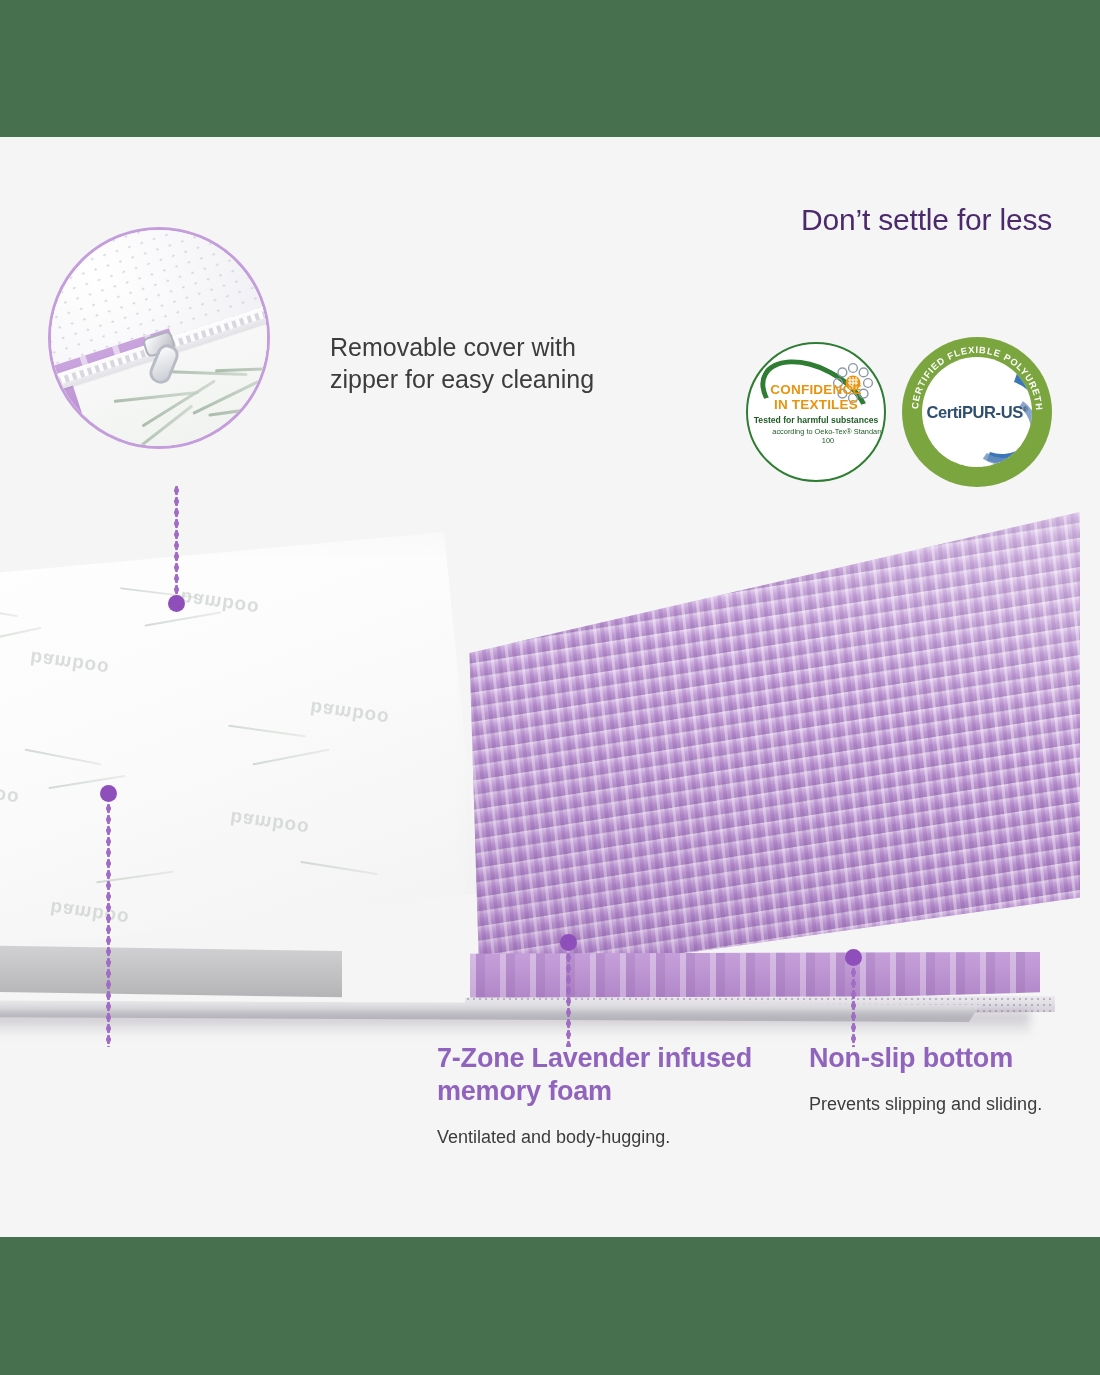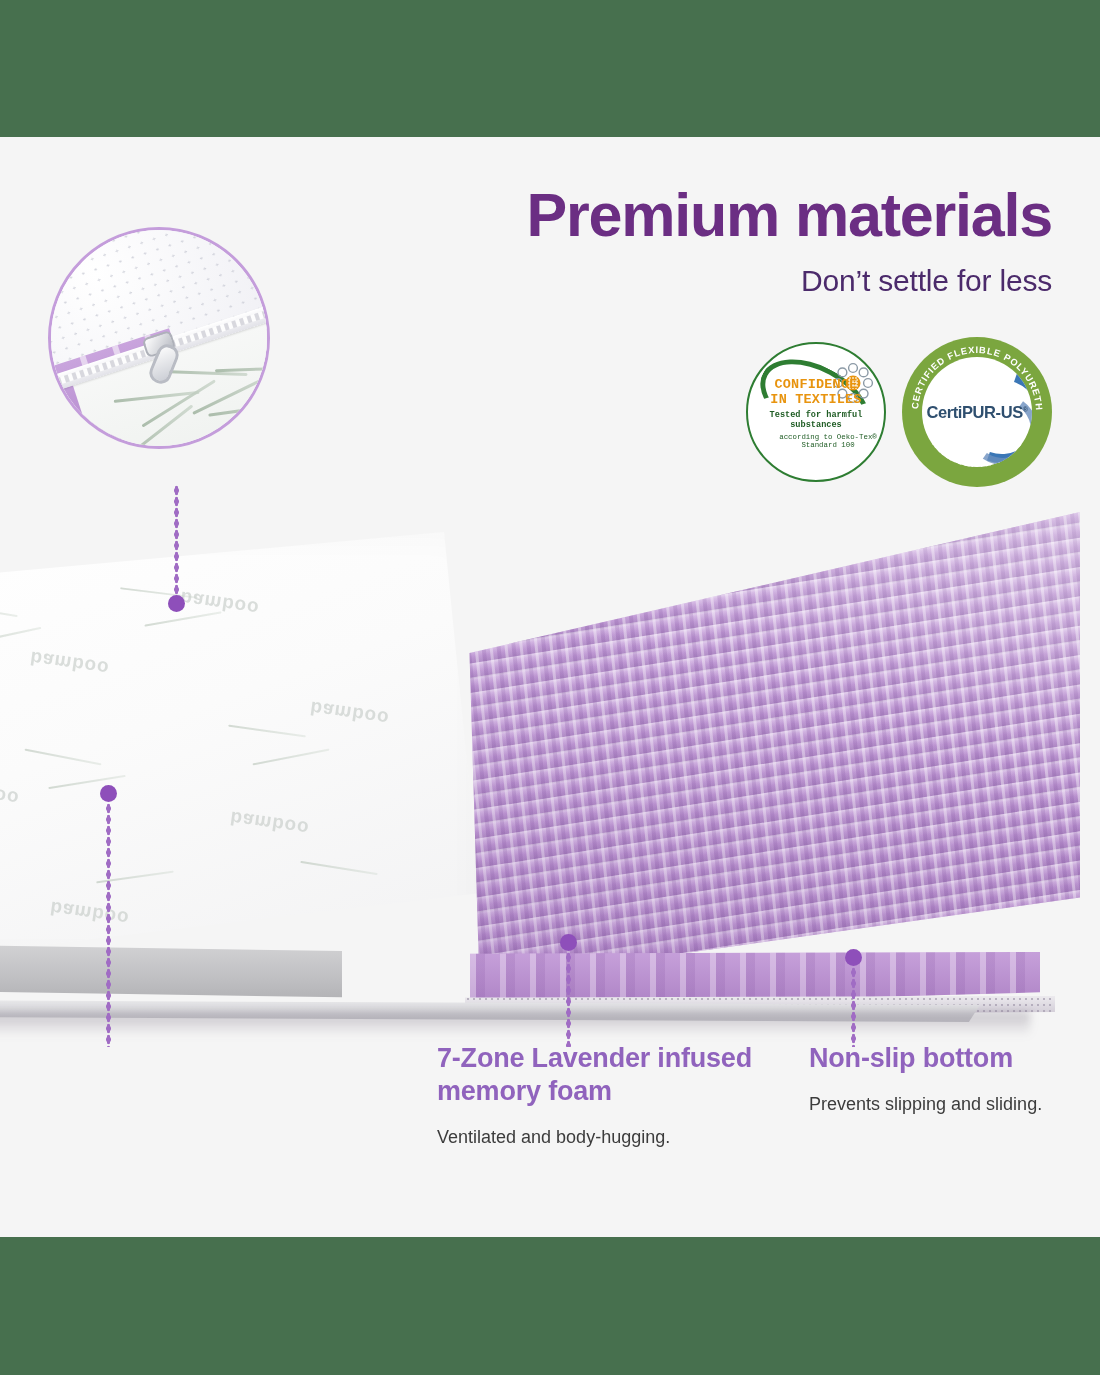--- a/index.html
+++ b/index.html
@@ -102,21 +102,20 @@
 
   
   .badges { position:absolute; right:48px; top:200px; display:flex; gap:16px; align-items:center; }
   .badge { position:relative; }
 
   .oeko {
     width:140px; height:140px; border-radius:50%;
     background:#ffffff; border:2px solid #2e7d32;
     display:flex; flex-direction:column; align-items:center; justify-content:center;
     overflow:hidden;
-    font-family:Liberation Mono, monospace;
   }
   .oeko .arc {
     position:absolute; left:10px; top:24px; width:118px; height:70px;
     border:5px solid #2e7d32; border-radius:50%;
     border-bottom-color:transparent; border-right-color:transparent;
     transform:rotate(28deg);
   }
   .oeko .flower {
     position:absolute; right:12px; top:20px; width:42px; height:42px;
   }
@@ -274,21 +273,20 @@
 </style>
 </head>
 <body>
 
 <div class="band band-top"></div>
 <div class="band band-bottom"></div>
 
 <div class="stage">
 
   <div class="heading">
-    <h1>Premium materials</h1>
     <h2>Don’t settle for less</h2>
   </div>
 
   <div class="inset">
     <div class="fabric-top"></div>
     <div class="dots"></div>
     <div class="foam-strip"></div>
     <div class="foam-cells"></div>
     <div class="leafpanel">
       <div class="leaf" style="left:14%;top:30%;transform:rotate(12deg);"></div>
@@ -298,20 +296,21 @@
       <div class="leaf" style="left:58%;top:34%;transform:rotate(16deg);"></div>
       <div class="leaf" style="left:10%;top:56%;transform:rotate(-20deg);"></div>
       <div class="leaf" style="left:50%;top:62%;transform:rotate(10deg);"></div>
     </div>
     <div class="zip-tape"></div>
     <div class="zip-teeth"></div>
     <div class="zip-slider"></div>
     <div class="zip-pull"></div>
   </div>
 
+  <div class="inset-callout">Removable cover with zipper for easy cleaning</div>
 
   <div class="badges">
 
     <div class="badge">
       <div class="oeko">
         <div class="arc"></div>
         <svg class="flower" viewBox="0 0 42 42">
           <circle cx="21" cy="21" r="7.5" fill="#e8940f"></circle>
           <g fill="none" stroke="#8c9aa6" stroke-width="1.4">
             <circle cx="21" cy="6" r="4.4"></circle>

